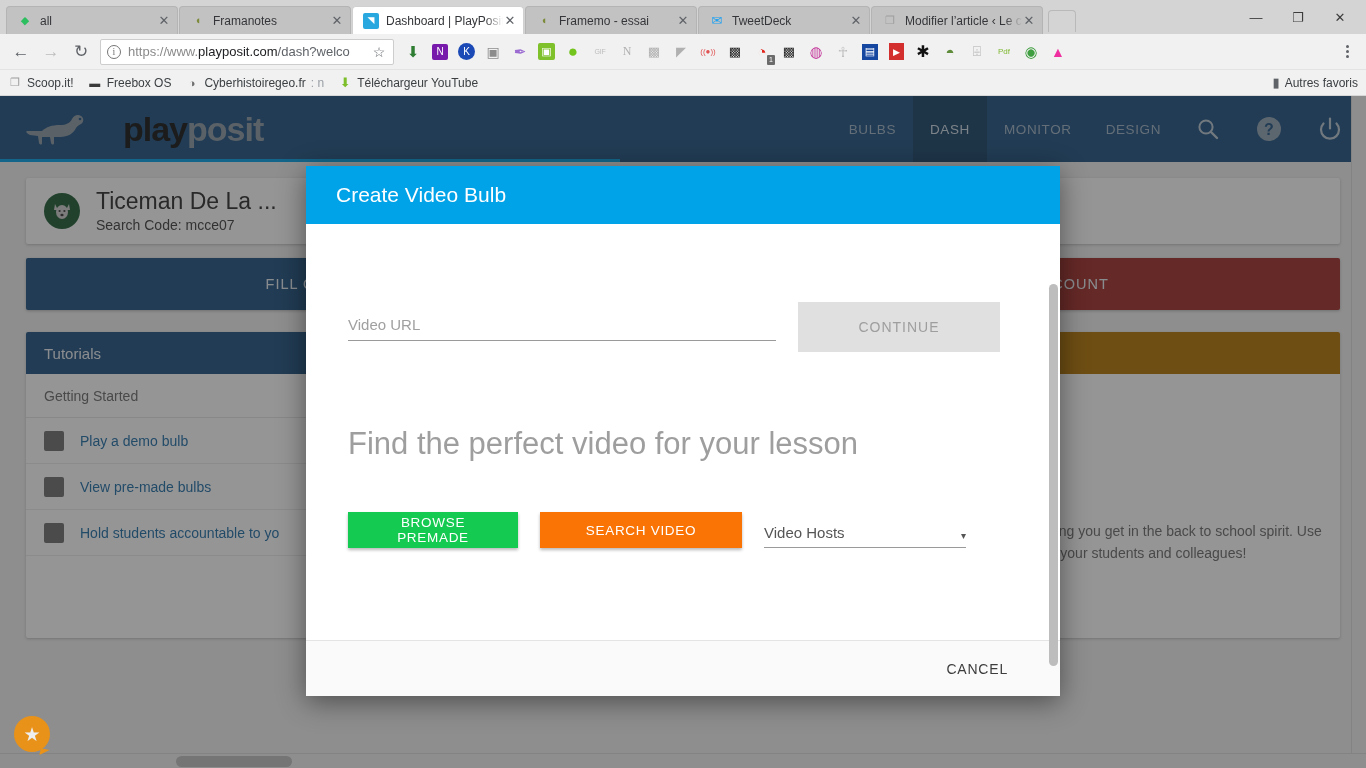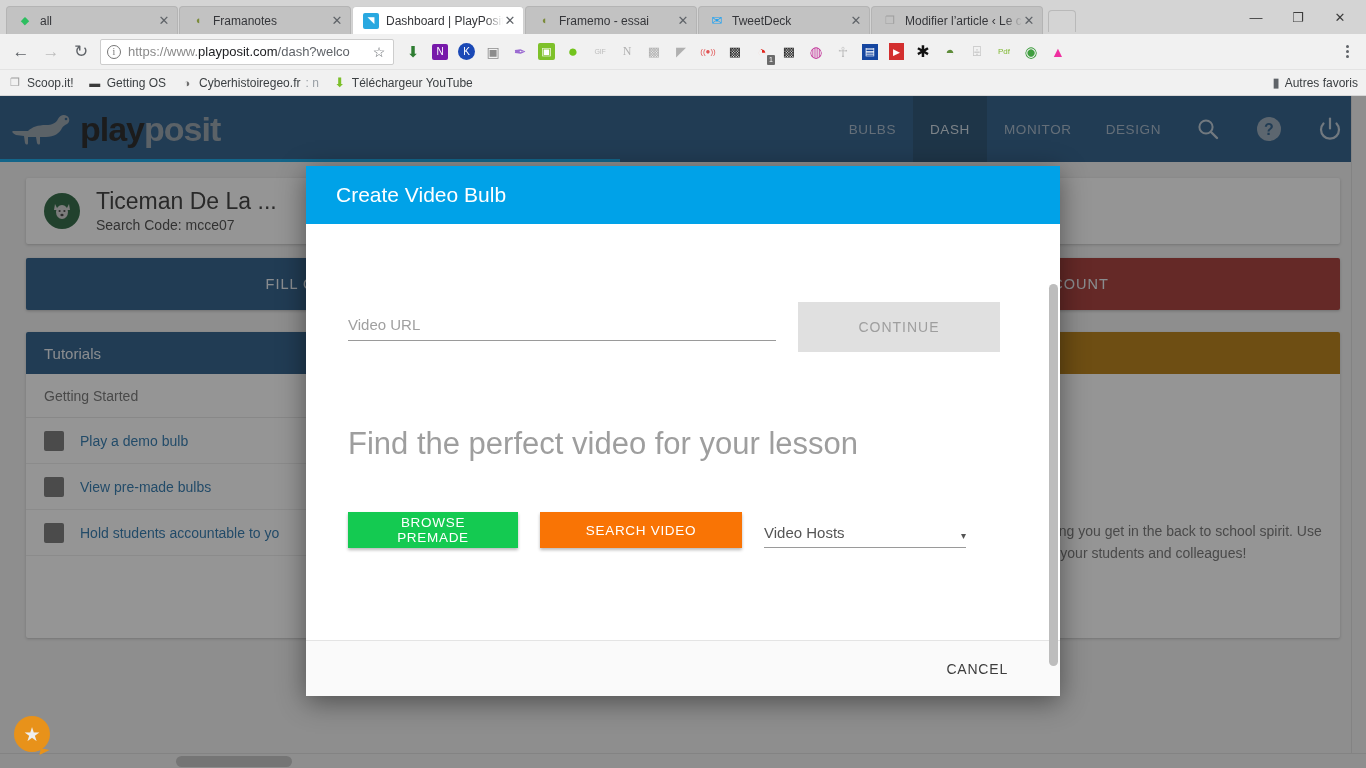--- a/index.html
+++ b/index.html
@@ -116,21 +116,21 @@
   .bm .dim { color: #9aa0a6; }
   .bm-right { margin-left: auto; display: flex; align-items: center; gap: 5px; font-size: 12px; color: #3c4043; }
 
   
   .page { position: relative; width: 1366px; height: 672px; background: #f1f1f1; overflow: hidden; }
 
   .app-nav {
     height: 66px; background: #1d5180;
     display: flex; align-items: center; position: relative;
   }
-  .brand { display: flex; align-items: center; padding-left: 10px; }
+  .brand { display: flex; align-items: center; padding-left: 24px; gap: 29px; }
   .brand .wordmark { font-size: 34px; letter-spacing: -1px; font-weight: 700; }
   .brand .wm-play { color: #121212; }
   .brand .wm-posit { color: #8e9ba6; }
 
   .nav-items { margin-left: auto; display: flex; align-items: center; height: 66px; }
   .nav-item {
     height: 66px; display: flex; align-items: center; padding: 0 17px;
     color: #9fb3c6; font-size: 13.5px; letter-spacing: 0.6px;
   }
   .nav-item.active { background: #174369; color: #cfdbe5; }
@@ -382,21 +382,21 @@
       </div>
   </div>
 
   <div class="bookmarks">
     <div class="bm">
       <span class="bmico" style="color:#9e9e9e">❐</span>
       <span>Scoop.it!</span>
     </div>
     <div class="bm">
       <span class="bmico" style="color:#3a3a3a">▬</span>
-      <span>Getting OS</span>
+      <span>Freebox OS</span>
     </div>
     <div class="bm">
       <span class="bmico" style="color:#6e6e6e">◑</span>
       <span>Cyberhistoiregeo.fr</span>
       <span class="dim">: n</span>
     </div>
     <div class="bm">
       <span class="bmico" style="color:#7cbf2a;font-size:13px">⬇</span>
       <span>Téléchargeur YouTube</span>
     </div>

